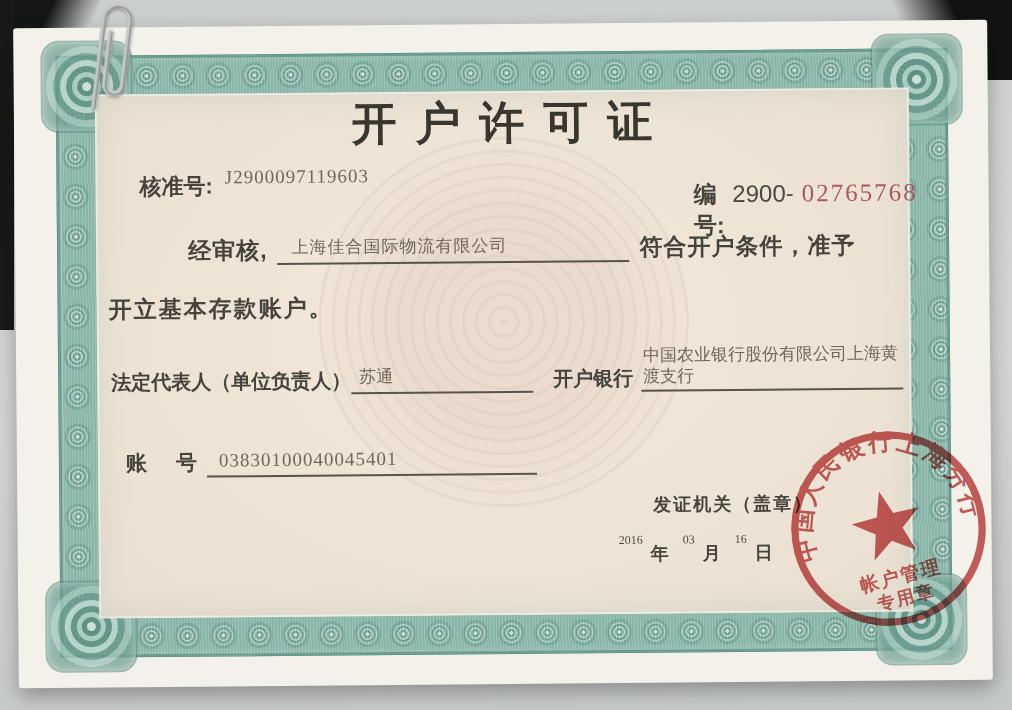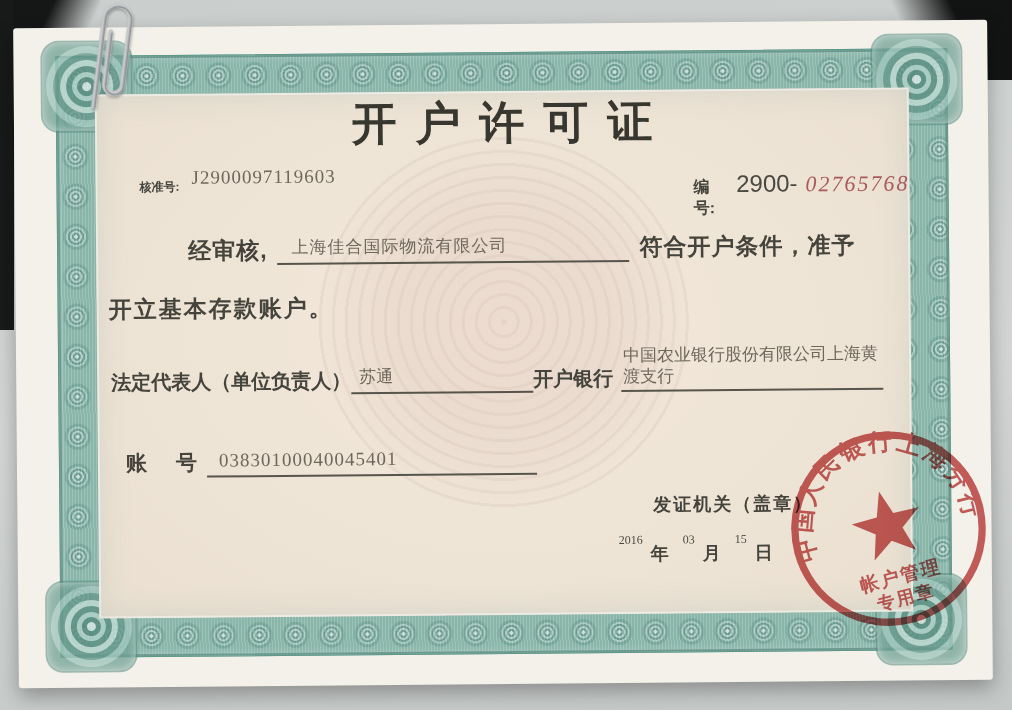--- a/index.html
+++ b/index.html
@@ -66,43 +66,43 @@
   .label { font-family:"Liberation Sans", sans-serif; font-weight:bold; color:#45443c; }
   .value { color:#6e675c; }
 
   .title {
     position:absolute; top:4px; left:0; right:0; text-align:center;
     font-size:45px; font-weight:bold; color:#37362f;
     letter-spacing:0.42em; text-indent:0.42em; line-height:56px;
   }
 
   .approval-row { position:absolute; top:80px; left:44px; display:flex; gap:12px; align-items:flex-start; }
-  .approval-row .label { font-size:12px; line-height:26px; }
+  .approval-row .label { font-size:22px; line-height:26px; }
   .approval-row .value { font-size:19px; letter-spacing:1px; transform:translateY(-7px); }
 
   .serial-row { position:absolute; top:81px; left:598px; display:flex; gap:8px; align-items:baseline; }
-  .serial-row .label { font-size:16px; }
+  .serial-row .label { font-size:23px;margin-top:9px; }
   .serial-row .prefix { font-family:"Liberation Sans", sans-serif; font-size:24px; color:#4a4942; }
-  .serial-row .red { font-size:22px; letter-spacing:2px; color:#a85a5e;font-style:italic; }
+  .serial-row .red { font-size:25px; letter-spacing:2px; color:#a85a5e; }
 
   .uline { display:inline-block; border-bottom:2px solid #56544c; }
   .uval  { display:block; font-style:normal; color:#6e675c; }
 
   .line1 { position:absolute; top:142px; left:92px; display:flex; align-items:flex-end; }
   .line1 .big { font-size:23px; line-height:30px; letter-spacing:1px; }
   .line1 .uline { width:352px; margin:0 10px; }
   .line1 .uval { font-size:17px; padding:0 0 4px 14px; letter-spacing:1px; }
 
   .line2 { position:absolute; top:200px; left:12px; font-size:23px; letter-spacing:2px; }
 
   .rep-row { position:absolute; top:255px; left:14px; display:flex; align-items:flex-end; }
   .rep-row .label { font-size:20px; line-height:28px; }
   .rep-row .uline.rep { width:182px; }
   .rep-row .uline.rep .uval { font-size:17px; padding:0 0 4px 8px; }
-  .rep-row .bank-label { }
+  .rep-row .bank-label { margin-left:20px; }
   .rep-row .uline.bank { width:262px; margin-left:8px; }
   .rep-row .uline.bank .uval { font-size:17px; line-height:21px; padding:0 0 3px 2px; }
 
   .account-row { position:absolute; top:354px; left:28px; display:flex; align-items:flex-end; }
   .account-row .label { font-size:21px; line-height:30px; letter-spacing:4px; }
   .account-row .uline { width:330px; margin-left:6px; }
   .account-row .uval { font-size:19px; letter-spacing:1px; padding:0 0 4px 12px; }
 
   .issuer { position:absolute; top:403px; left:555px; font-size:18px; letter-spacing:2px; }
 
@@ -190,21 +190,21 @@
 
         <div class="date-row">
           <span class="num">2016</span>
             <span class="g6"></span>
           <span class="cn">年</span>
             <span class="g10"></span>
           <span class="num">03</span>
             <span class="g6"></span>
           <span class="cn">月</span>
             <span class="g10"></span>
-          <span class="num">15</span>
+          <span class="num">16</span>
             <span class="g6"></span>
           <span class="cn">日</span>
         </div>
 
         <div class="seal-wrap">
           <svg viewBox="0 0 200 200">
             <circle cx="100" cy="100" r="90" fill="none" stroke="#c34a4a" stroke-width="7"></circle>
             <polygon points="100,63 108.2,86.7 133.3,87.2 113.3,102.3 120.6,126.3 100,112 79.4,126.3 86.7,102.3 66.7,87.2 91.8,86.7" fill="#c34a4a"></polygon>
             <path id="sealArc" d="M 33 129.3 A 74 74 0 1 1 167 129.3" fill="none"></path>
             <text class="seal-text" font-size="23" letter-spacing="3">

